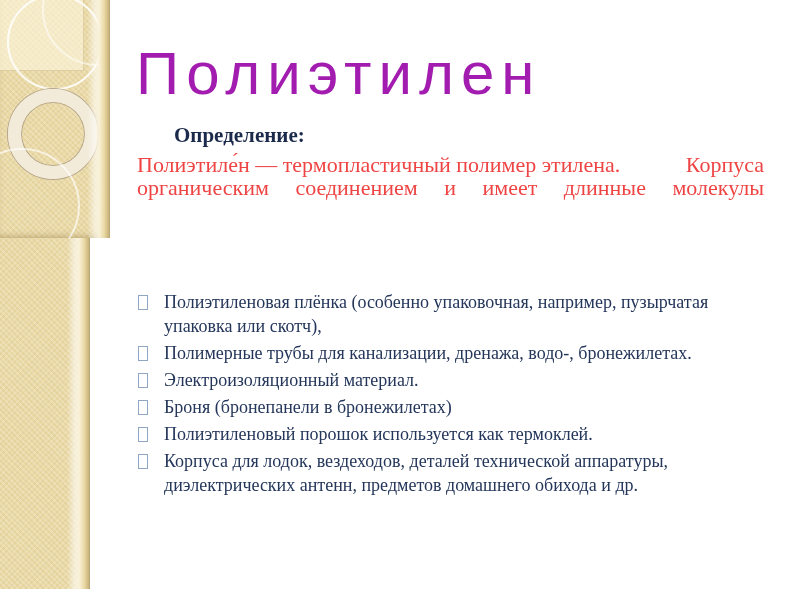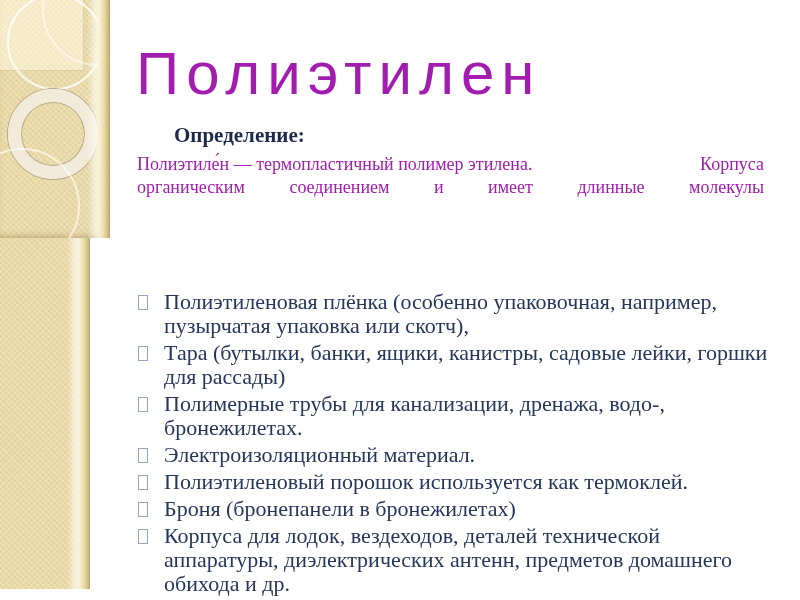--- a/index.html
+++ b/index.html
@@ -64,29 +64,29 @@
   }
   .def-heading,.app-heading{
     position:absolute;left:137px;
     font-size:21px;font-weight:bold;color:#1b2a4a;white-space:nowrap;margin-left:37px;
   }
   .def-heading{top:123px;}
   .app-heading{top:263px;}
 
   .def-para{
     position:absolute;left:137px;top:153px;width:627px;
-    font-size:18px;line-height:23px;color:#a21caf;
+    font-size:22px;line-height:23px;color:#ef4444;
   }
   .pline{white-space:nowrap;}
   .pline.split{display:flex;justify-content:space-between;}
   .pline.jline{white-space:normal;text-align:justify;text-align-last:justify;}
 
   .app-list{
     position:absolute;left:137px;top:290px;width:632px;
-    font-size:22px;line-height:24px;color:#24365a;
+    font-size:18px;line-height:24px;color:#24365a;
   }
   .list-item{display:flex;margin-bottom:3px;}
   .bullet-box{
     flex:none;width:8px;height:13px;margin:5px 16px 0 1px;
     border:1.5px solid #8fa6c4;background:transparent;
   }
   .item-text{flex:1;}
 </style>
 </head>
 <body>
@@ -118,37 +118,33 @@
   </div>
 
 
   <div class="app-list">
     <div class="list-item">
       <span class="bullet-box"></span>
       <span class="item-text">Полиэтиленовая плёнка (особенно упаковочная, например, пузырчатая упаковка или скотч),</span>
     </div>
     <div class="list-item">
       <span class="bullet-box"></span>
-      <span class="item-text">Тара (бутылки, банки, ящики, канистры, садовые лейки, горшки для рассады)</span>
-    </div>
-    <div class="list-item">
-      <span class="bullet-box"></span>
       <span class="item-text">Полимерные трубы для канализации, дренажа, водо-, бронежилетах.</span>
     </div>
     <div class="list-item">
       <span class="bullet-box"></span>
       <span class="item-text">Электроизоляционный материал.</span>
     </div>
     <div class="list-item">
       <span class="bullet-box"></span>
-      <span class="item-text">Полиэтиленовый порошок используется как термоклей.</span>
+      <span class="item-text">Броня (бронепанели в бронежилетах)</span>
     </div>
     <div class="list-item">
       <span class="bullet-box"></span>
-      <span class="item-text">Броня (бронепанели в бронежилетах)</span>
+      <span class="item-text">Полиэтиленовый порошок используется как термоклей.</span>
     </div>
     <div class="list-item">
       <span class="bullet-box"></span>
       <span class="item-text">Корпуса для лодок, вездеходов, деталей технической аппаратуры, диэлектрических антенн, предметов домашнего обихода и др.</span>
     </div>
   </div>
 
 </div>
 
 </body></html>

